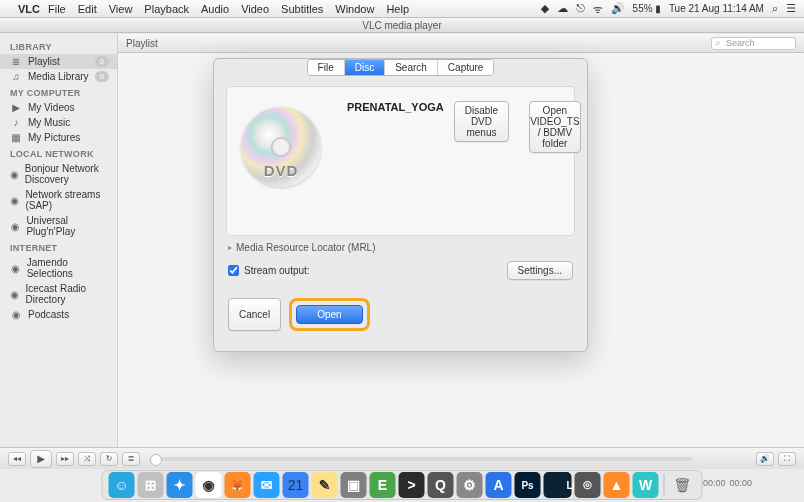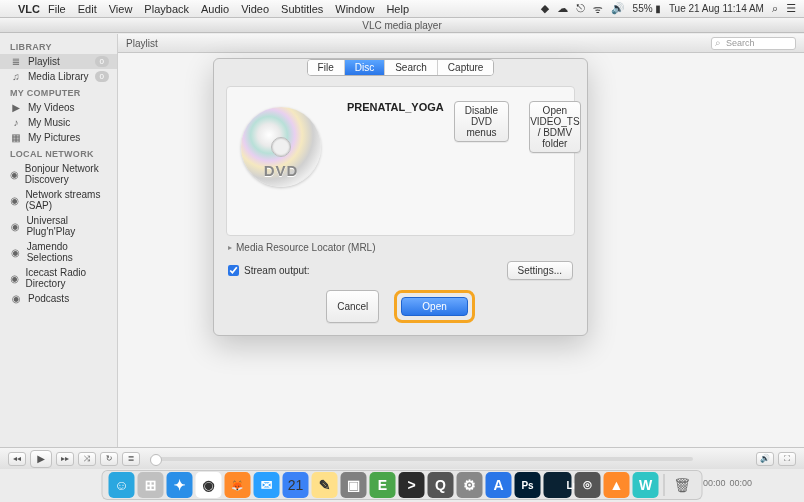--- a/index.html
+++ b/index.html
@@ -42,24 +42,24 @@
   .disc-panel { margin: 0 12px; background: #f7f7f7; border: 1px solid #d7d7d7; border-radius: 4px; padding: 14px 14px 30px; display: flex; gap: 20px; min-height: 150px; }
   .disc-img { width: 80px; height: 80px; border-radius: 50%; background: radial-gradient(circle at 35% 35%, #fff 0%, #eaeaea 15%, #b8e0d8 25%, #e8d0f0 35%, #f5e8c0 45%, #d0d0d0 60%, #eee 75%, #ccc 100%); position: relative; box-shadow: 0 1px 3px rgba(0,0,0,.2); margin-top: 6px; }
   .disc-img::after { content: ""; position: absolute; left: 50%; top: 50%; width: 18px; height: 18px; background: #f0f0f0; border: 1px solid #bbb; border-radius: 50%; transform: translate(-50%,-50%); box-shadow: inset 0 0 2px rgba(0,0,0,.3); }
   .disc-label { position: absolute; bottom: 8px; left: 50%; transform: translateX(-50%); font-size: 15px; font-weight: 700; color: #888; letter-spacing: 1px; text-shadow: 0 1px 0 #fff; }
   .disc-right { flex: 1; display: flex; align-items: flex-start; gap: 10px; }
   .disc-right .dtitle { font-weight: 700; font-size: 11px; color: #222; padding-left: 6px; }
   .mac-btn { background: linear-gradient(#fefefe,#ececec); border: 1px solid #b8b8b8; border-radius: 4px; font-size: 10px; padding: 3px 10px; color: #333; box-shadow: 0 1px 0 rgba(0,0,0,.05); }
   .mac-btn.wide { padding: 3px 0; }
   .disclosure { display: flex; align-items: center; gap: 4px; font-size: 10px; color: #555; margin: 6px 14px 0; }
   .disclosure .tri { font-size: 8px; color: #888; }
-  .stream-row { display: flex; align-items: center; margin: 8px 14px 0; font-size: 10px; color: #333; }
+  .stream-row { display: flex; align-items: center; margin: 8px 14px 8px; font-size: 10px; color: #333; }
   .stream-row input[type=checkbox] { accent-color: #2a76e8; margin-right: 5px; width: 11px; height: 11px; }
   .stream-row .spacer { flex: 1; }
-  .dialog-buttons { display: flex; justify-content: center; gap: 15px; padding: 10px 14px 12px; }
+  .dialog-buttons { display: flex; justify-content: flex-start; gap: 8px; padding: 10px 14px 20px; }
   .btn-primary { background: linear-gradient(#6aa9ff,#2a76e8); border: 1px solid #1f64d0; color: #fff; border-radius: 4px; padding: 3px 20px; font-size: 10px; }
   .highlight-ring { border: 3px solid #f5a623; border-radius: 8px; padding: 0px; display: inline-block; }
   .highlight-ring .btn-primary { margin: 4px; }
 
   
   .playerbar { position: absolute; left: 0; right: 0; bottom: 33px; height: 22px; background: linear-gradient(#f5f5f5,#e0e0e0); border-top: 1px solid #c6c6c6; display: flex; align-items: center; padding: 0 8px; gap: 4px; font-size: 10px; color: #888; }
   .pbtn { width: 18px; height: 14px; background: linear-gradient(#fff,#e8e8e8); border: 1px solid #c2c2c2; border-radius: 3px; display: flex; align-items: center; justify-content: center; font-size: 8px; color: #555; }
   .pbtn.round { width: 22px; height: 18px; border-radius: 4px; font-size: 10px; }
   .timeline { flex: 1; height: 4px; background: #d8d8d8; border-radius: 2px; margin: 0 6px; position: relative; }
   .timeline::before { content:""; position:absolute; left:0; top:-3px; width:10px; height:10px; background:#fff; border:1px solid #bbb; border-radius:50%; }
@@ -135,20 +135,21 @@
     </div>
     <div class="sb-item">
       <span class="glyph">◉</span>
       <span>Network streams (SAP)</span>
     </div>
     <div class="sb-item">
       <span class="glyph">◉</span>
       <span>Universal Plug'n'Play</span>
     </div>
 
+    <div class="section-title">INTERNET</div>
     <div class="sb-item">
       <span class="glyph">◉</span>
       <span>Jamendo Selections</span>
     </div>
     <div class="sb-item">
       <span class="glyph">◉</span>
       <span>Icecast Radio Directory</span>
     </div>
     <div class="sb-item">
       <span class="glyph">◉</span>

